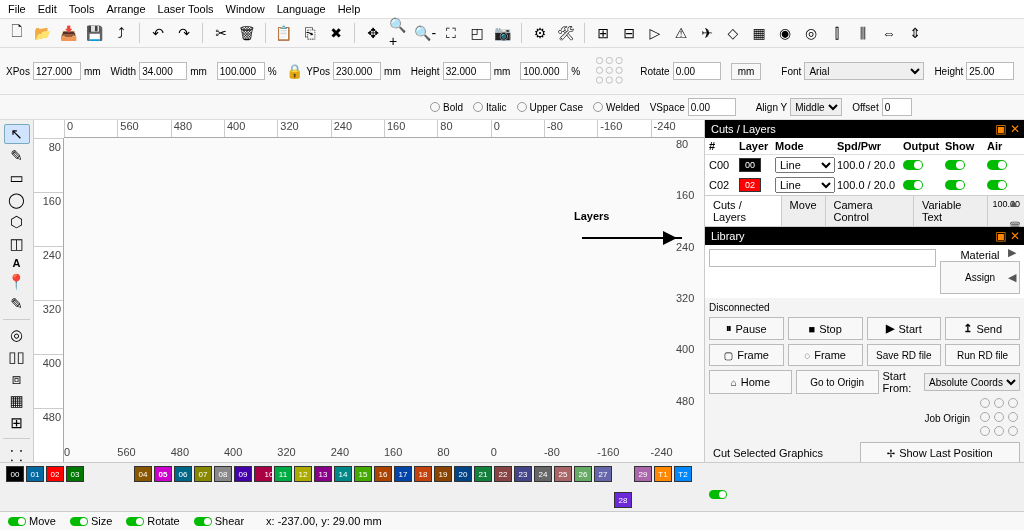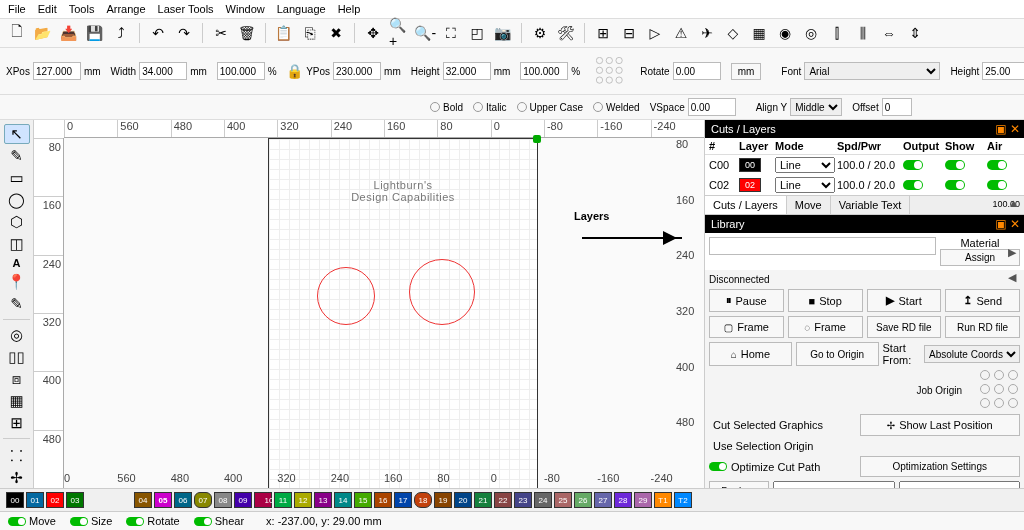--- a/index.html
+++ b/index.html
@@ -164,21 +164,21 @@
       <span></span>
   </div>
   <div class="field">
       <span class="lbl">Rotate</span>
       <input type="text" value="0.00" style="">
     </div>
   <span class="btn" style="flex:0;padding:2px 6px">mm</span>
   <span class="sep"></span>
   <div class="field">
       <span class="lbl">Font</span>
-      <select style="width:136px"><option>Arial</option></select>
+      <select style="width:120px"><option>Arial</option></select>
     </div>
   <div class="field">
       <span class="lbl">Height</span>
       <input type="text" value="25.00" style="">
     </div>
 
   <span class="sep"></span>
 
   <span style="flex:1"></span>
 
@@ -261,29 +261,20 @@
     </div>
     <div class="ruler-y">
       <div>80</div>
         <div>160</div>
         <div>240</div>
         <div>320</div>
         <div>400</div>
         <div>480</div>
     </div>
     <div class="canvas">
-      <div class="workarea">
-        <span class="origin-dot"></span>
-        <div class="designtext">
-          <div>Lightburn's</div>
-          <div>Design Capabilities</div>
-        </div>
-        <div class="circle" style="left:48px;top:128px;width:58px;height:58px"></div>
-        <div class="circle" style="left:140px;top:120px;width:66px;height:66px"></div>
-      </div>
       <div class="anno" style="left:510px;top:64px">
         <span>Layers</span><span class="arrow"></span>
       </div>
 
       <div style="position:absolute;left:0;right:0;bottom:0;height:16px;display:flex;font-size:9px;color:#444">
         <div style="flex:1">0</div>
           <div style="flex:1">560</div>
           <div style="flex:1">480</div>
           <div style="flex:1">400</div>
           <div style="flex:1">320</div>
@@ -345,29 +336,30 @@
       <div class="cuts-side">
         <span>▲</span>
         <span>🗑</span>
         <span>▶</span>
         <span>◀</span>
       </div>
     </div>
     <div class="tabs">
       <span class="tab act">Cuts / Layers</span>
       <span class="tab">Move</span>
+      <span class="tab">Camera Control</span>
       <span class="tab">Variable Text</span>
       <span style="margin-left:auto;padding:3px 4px;font-size:9px">100.00</span>
     </div>
     <div class="panel-title"><span>Library</span><span class="dot">▣ ✕</span></div>
     <div style="background:#fff;padding:4px;display:flex;gap:4px;font-size:10px">
       <input type="text" style="flex: 1 1 0%; height: 18px; border: 1px solid rgb(187, 187, 187);">
       <div style="width:80px;text-align:center">
         <div>Material</div>
-        <div class="btn" style="padding:2px">Assign</div>
+        <div class="btn" style="padding:10px">Assign</div>
       </div>
     </div>
     <div class="laser-panel">
       <div style="font-size:10px">Disconnected</div>
       <div class="btnrow">
         <span class="btn">
             <b>⏸</b>
             <span>Pause</span>
           </span>
         <span class="btn">
@@ -390,21 +382,21 @@
         <span class="btn">Run RD file</span>
       </div>
       <div class="btnrow">
         <span class="btn">⌂ <span>Home</span></span>
         <span class="btn">Go to Origin</span>
         <div class="field2" style="flex:2;justify-content:flex-end">
           <span>Start From:</span>
           <select style="width:100px"><option>Absolute Coords</option></select>
         </div>
       </div>
-      <div class="btnrow" style="justify-content:flex-end;align-items:center;gap:18px">
+      <div class="btnrow" style="justify-content:flex-end;align-items:center;gap:10px">
         <span style="font-size:10px">Job Origin</span>
         <div class="dotgrid">
           <span></span>
             <span></span>
             <span></span>
             <span></span>
             <span></span>
             <span></span>
             <span></span>
             <span></span>
@@ -441,42 +433,42 @@
 </div>
 
 <div class="palette" id="palette-row">
     <span class="sw" style="background: rgb(0, 0, 0);">00</span>
     <span class="sw" style="background: #0369a1;">01</span>
     <span class="sw" style="background: rgb(255, 0, 0);">02</span>
     <span class="sw" style="background: rgb(0, 119, 0);">03</span>
     <span class="sw" style="background: rgb(136, 85, 0); margin-left: 48px;">04</span>
     <span class="sw" style="background: rgb(204, 0, 204); font-weight: bold;">05</span>
     <span class="sw" style="background: rgb(0, 102, 136);">06</span>
-    <span class="sw" style="background: rgb(136, 136, 0); border-radius: 6px;">07</span>
+    <span class="sw" style="background: rgb(136, 136, 0);">07</span>
     <span class="sw" style="background: rgb(136, 136, 136);">08</span>
     <span class="sw" style="background: rgb(68, 0, 170);">09</span>
     <span class="sw" style="background: rgb(170, 0, 68); padding-left: 12px;">10</span>
     <span class="sw" style="background: rgb(0, 170, 68);">11</span>
     <span class="sw" style="background: rgb(170, 170, 0);">12</span>
     <span class="sw" style="background: rgb(136, 0, 136);">13</span>
     <span class="sw" style="background: rgb(0, 136, 136);">14</span>
     <span class="sw" style="background: rgb(68, 170, 0);">15</span>
     <span class="sw" style="background: rgb(170, 68, 0);">16</span>
     <span class="sw" style="background: rgb(0, 68, 170);">17</span>
-    <span class="sw" style="background: #c2410c; border-radius: 7px;">18</span>
+    <span class="sw" style="background: #c2410c;">18</span>
     <span class="sw" style="background: rgb(136, 68, 0);">19</span>
     <span class="sw" style="background: rgb(0, 68, 136);">20</span>
     <span class="sw" style="background: #15803d;">21</span>
     <span class="sw" style="background: rgb(136, 68, 68);">22</span>
     <span class="sw" style="background: rgb(68, 68, 136);">23</span>
     <span class="sw" style="background: rgb(102, 102, 102);">24</span>
     <span class="sw" style="background: rgb(170, 102, 102);">25</span>
     <span class="sw" style="background: rgb(102, 170, 102);">26</span>
     <span class="sw" style="background: rgb(102, 102, 170);">27</span>
-    <span class="sw" style="background: #6d28d9;">28</span>
+    <span class="sw" style="background: #6d28d9; margin-top: 26px;">28</span>
     <span class="sw" style="background: rgb(170, 102, 170);">29</span>
     <span class="sw" style="background: rgb(255, 136, 0);">T1</span>
     <span class="sw" style="background: rgb(0, 136, 255);">T2</span>
   </div>
 
 <div class="statusbar">
   <div class="sitem">
       <span class="mini-toggle"></span>
       <span>Move</span>
     </div>

